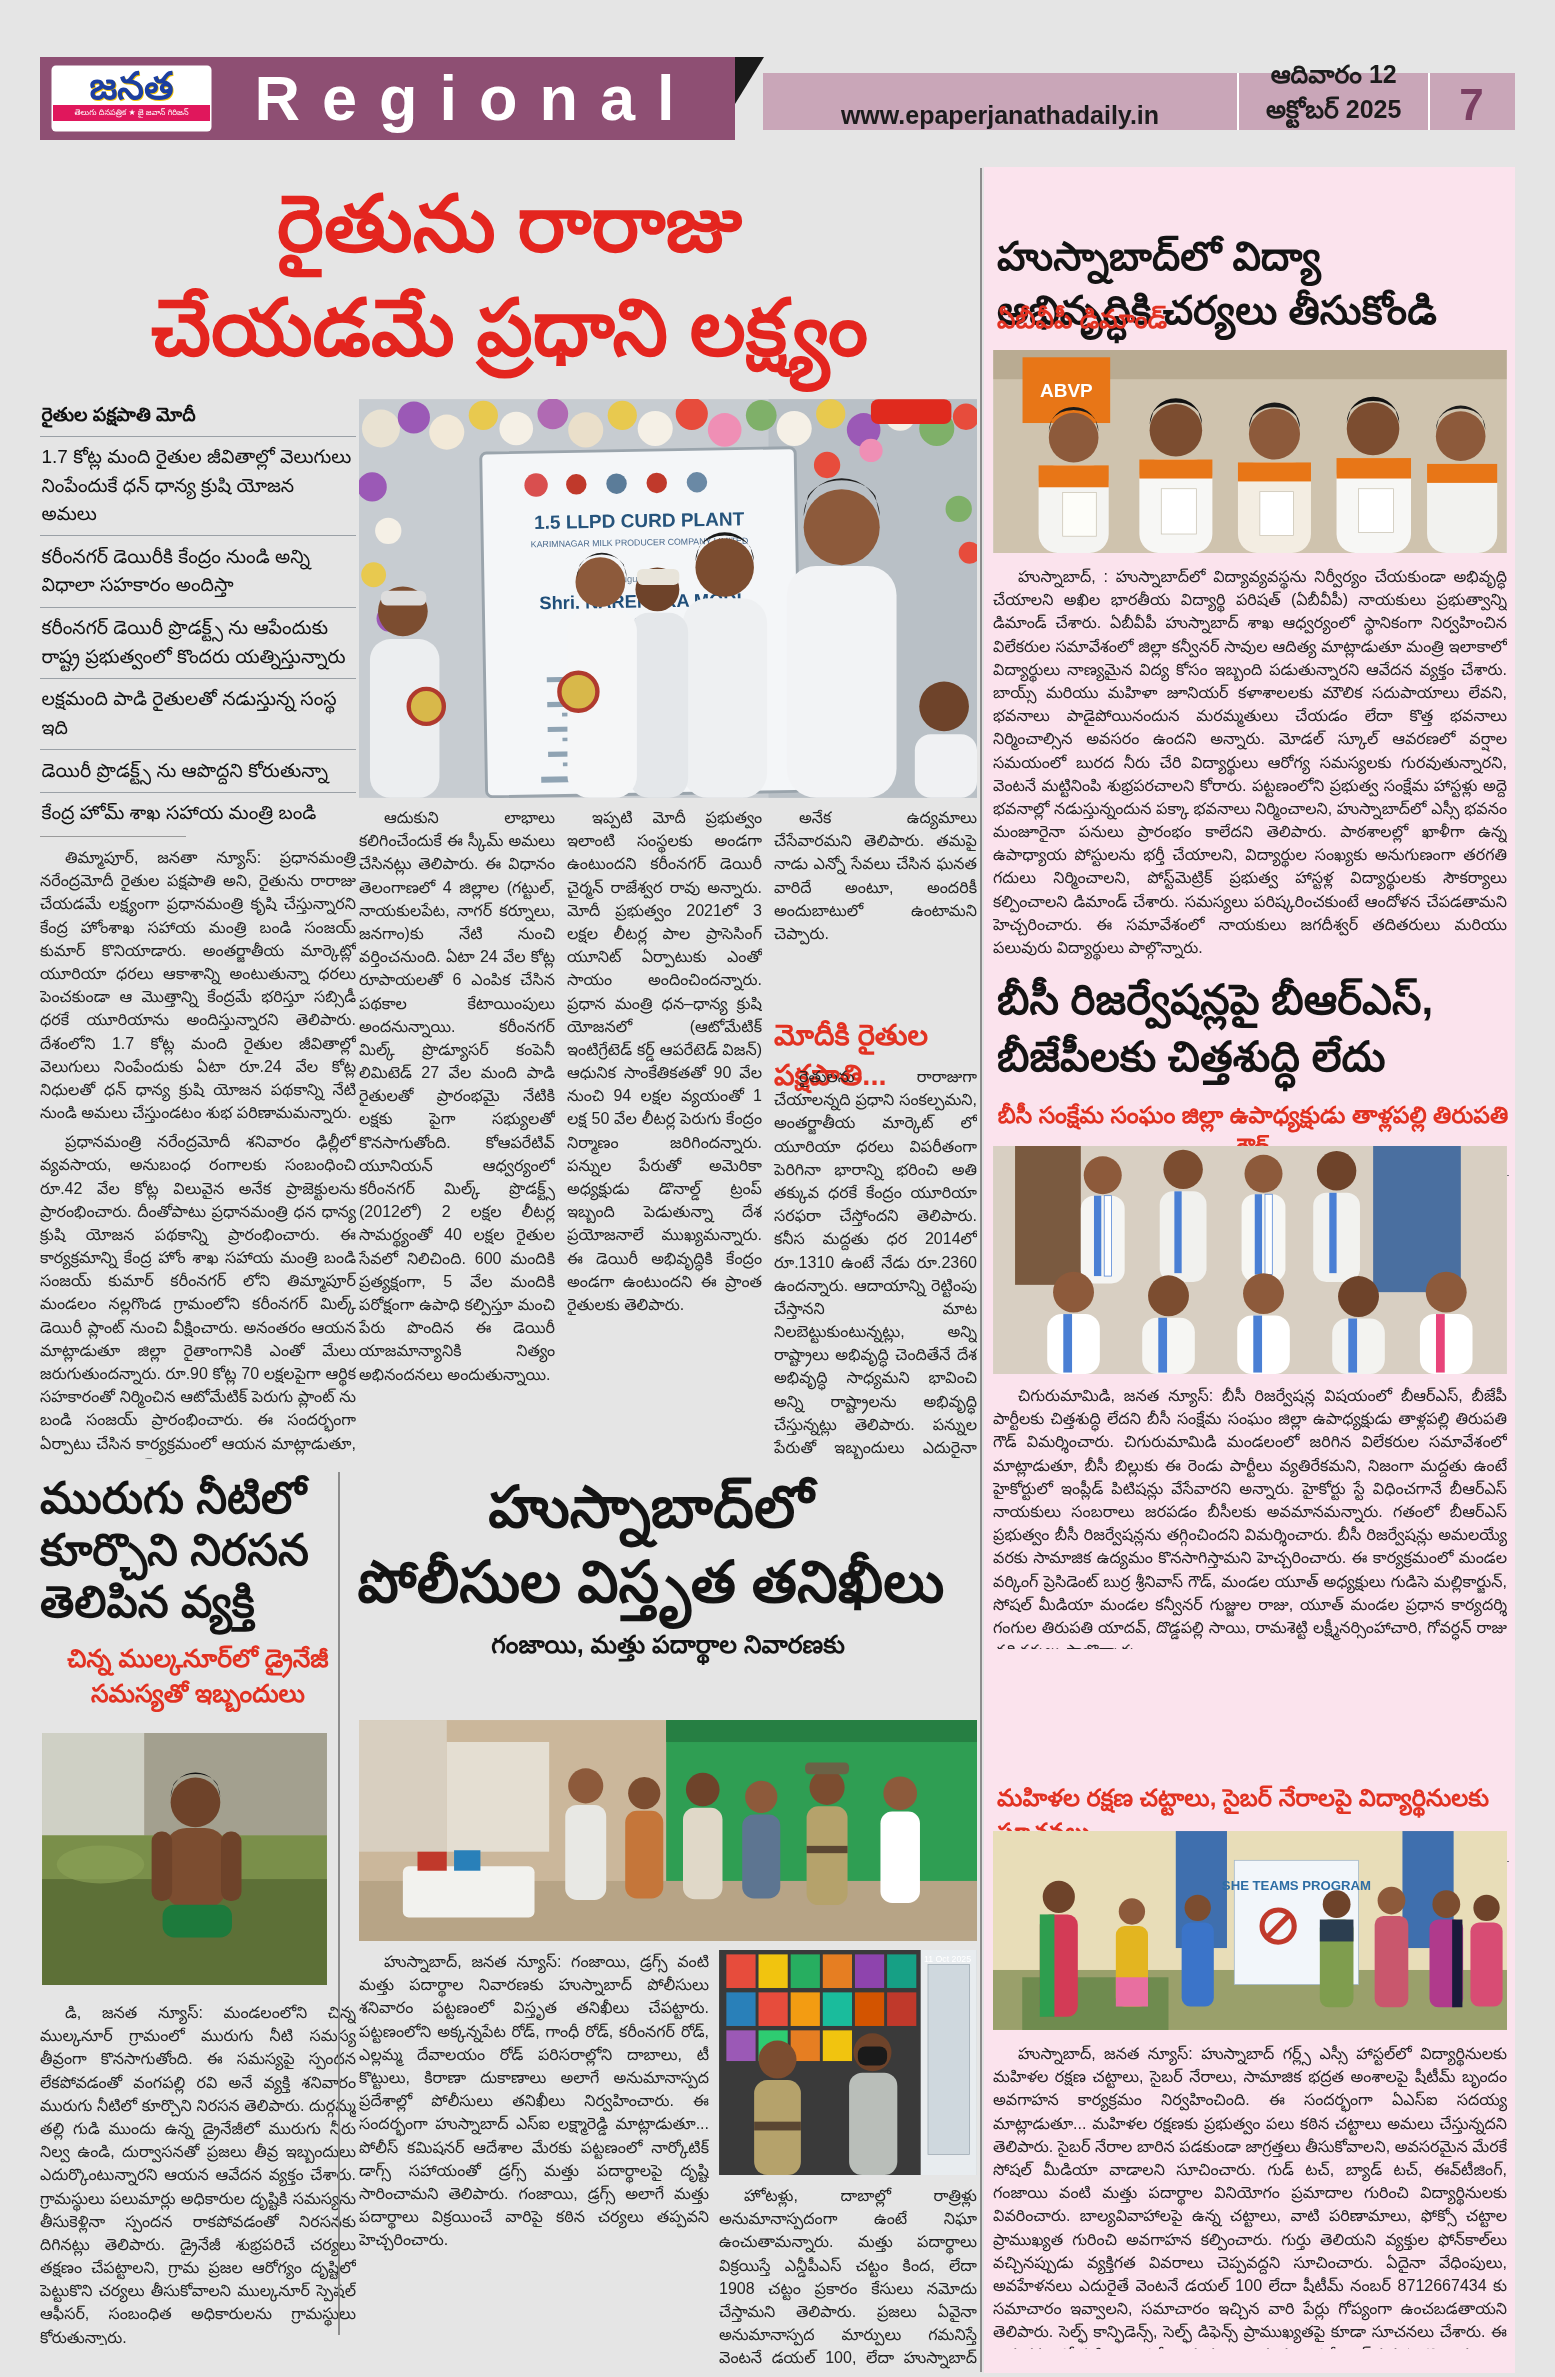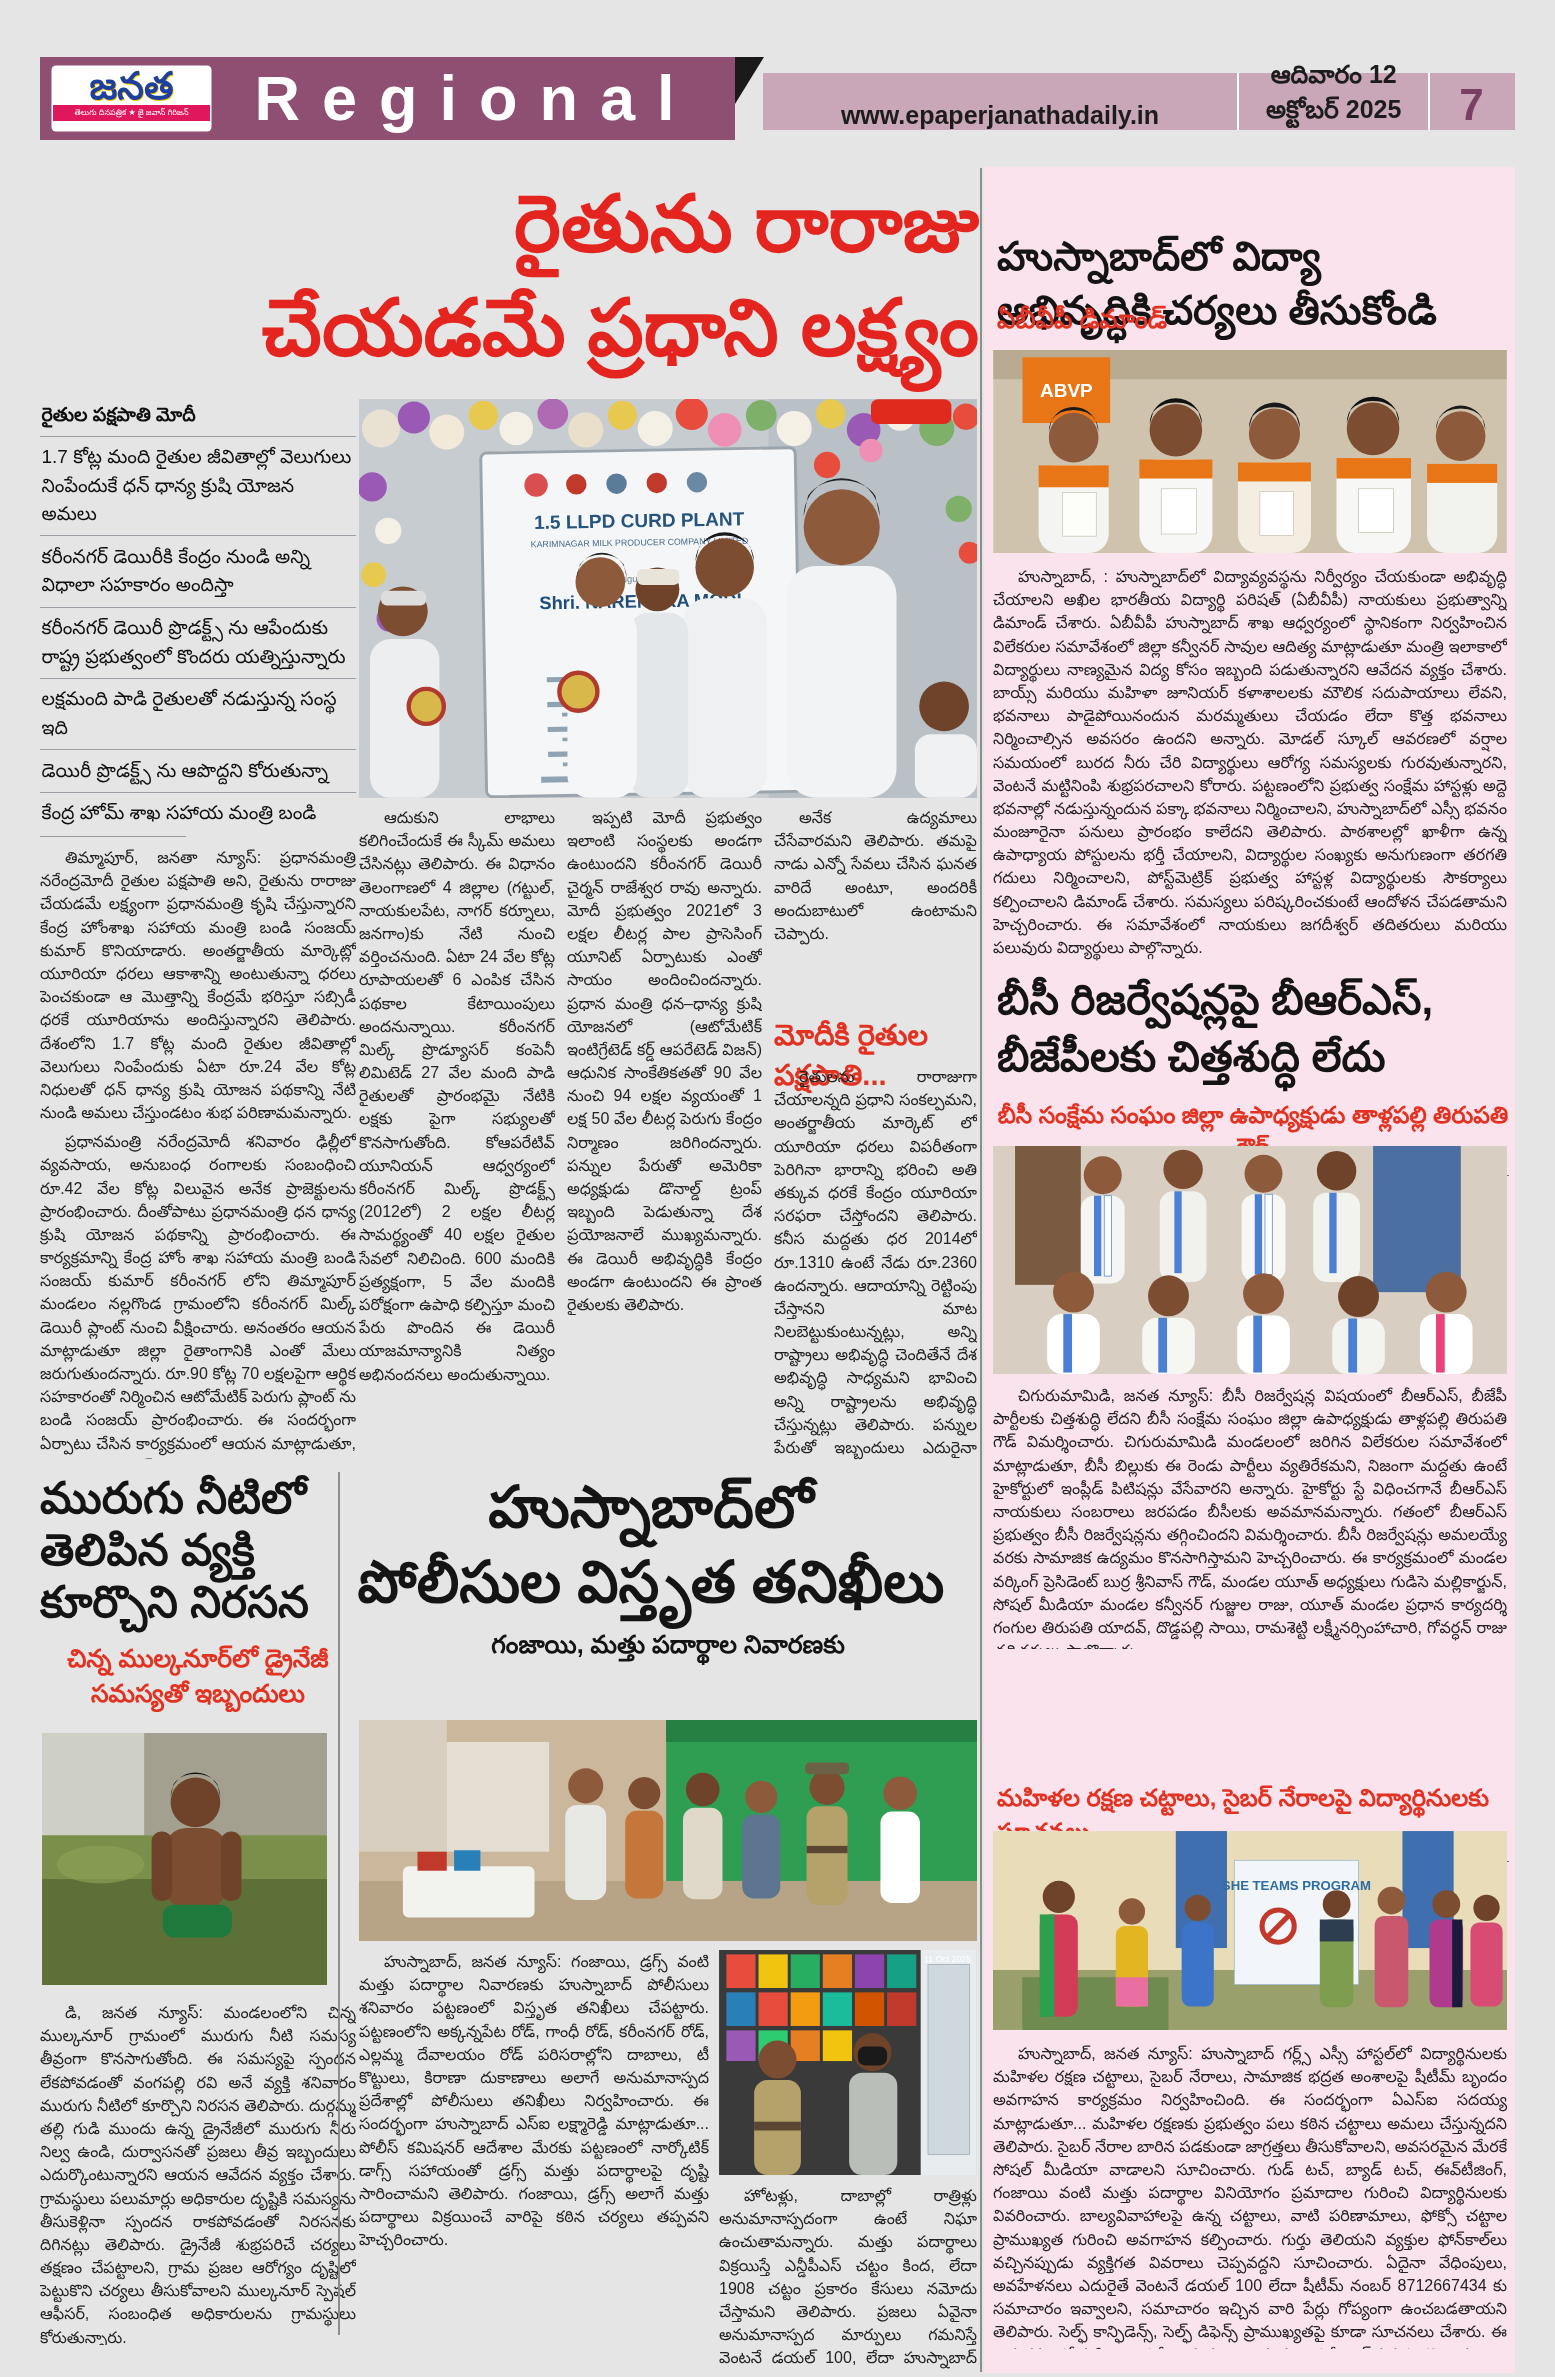--- a/index.html
+++ b/index.html
@@ -13,21 +13,21 @@
            text-shadow:0.7px 0.7px 0 #f8c700;}
   .logoStrip{background:#e0175c;color:#ffffff;font-size:8px;text-align:center;line-height:16px;
              white-space:nowrap;overflow:hidden;}
   .regional{color:#ffffff;font-weight:bold;font-size:63px;letter-spacing:22px;line-height:83px;text-align:center;}
   .fold{width:0;height:0;border-top:47px solid #1a1a1a;border-right:29px solid transparent;}
   .strip{background:#c9a6b8;display:flex;align-items:flex-end;}
   .stripCell{font-size:25px;font-weight:bold;color:#1c1c1c;text-align:center;}
   .stripSep{width:2.2px;height:57px;background:#ffffff;}
   .pageNum{font-size:44px;font-weight:bold;color:#7b3f63;text-align:center;}
   
-  .mainHead{color:#e4251f;font-weight:bold;font-size:79px;line-height:1.32;text-align:right;}
+  .mainHead{color:#e4251f;font-weight:bold;font-size:79px;line-height:1.32;text-align:center;}
   .blkHead{color:#141414;font-weight:bold;}
   .kicker{color:#e23222;font-weight:bold;}
   .rule{border-bottom:1.5px solid #9a9a9a;}
   
   .bullets{font-size:19px;line-height:1.5;color:#101010;}
   .bullet{padding:6.6px 1.5px 6.6px 1.5px;border-top:0.7px solid #9aa0a6;}
   .bullet:first-child{border-top:none;font-weight:bold;}
   
   .bd{font-size:16px;line-height:1.45;text-align:justify;color:#222222;overflow:hidden;}
   .bd p{margin:0 0 5.9px 0;text-indent:25px;}
@@ -363,22 +363,22 @@
           </g>
       </g>
     </svg>
   </div>
   <div class="abs bd" style="left:993px;top:2042px;width:514px;height:307px;">
     <p>హుస్నాబాద్, జనత న్యూస్: హుస్నాబాద్ గర్ల్స్ ఎస్సీ హాస్టల్‌లో విద్యార్థినులకు మహిళల రక్షణ చట్టాలు, సైబర్ నేరాలు, సామాజిక భద్రత అంశాలపై షీటీమ్ బృందం అవగాహన కార్యక్రమం నిర్వహించింది. ఈ సందర్భంగా ఏఎస్ఐ సదయ్య మాట్లాడుతూ... మహిళల రక్షణకు ప్రభుత్వం పలు కఠిన చట్టాలు అమలు చేస్తున్నదని తెలిపారు. సైబర్ నేరాల బారిన పడకుండా జాగ్రత్తలు తీసుకోవాలని, అవసరమైన మేరకే సోషల్ మీడియా వాడాలని సూచించారు. గుడ్ టచ్, బ్యాడ్ టచ్, ఈవ్‌టీజింగ్, గంజాయి వంటి మత్తు పదార్థాల వినియోగం ప్రమాదాల గురించి విద్యార్థినులకు వివరించారు. బాల్యవివాహాలపై ఉన్న చట్టాలు, వాటి పరిణామాలు, ఫోక్సో చట్టాల ప్రాముఖ్యత గురించి అవగాహన కల్పించారు. గుర్తు తెలియని వ్యక్తుల ఫోన్‌కాల్‌లు వచ్చినప్పుడు వ్యక్తిగత వివరాలు చెప్పవద్దని సూచించారు. ఏదైనా వేధింపులు, అవహేళనలు ఎదురైతే వెంటనే డయల్ 100 లేదా షీటీమ్ నంబర్ 8712667434 కు సమాచారం ఇవ్వాలని, సమాచారం ఇచ్చిన వారి పేర్లు గోప్యంగా ఉంచబడతాయని తెలిపారు. సెల్ఫ్ కాన్ఫిడెన్స్, సెల్ఫ్ డిఫెన్స్ ప్రాముఖ్యతపై కూడా సూచనలు చేశారు. ఈ కార్యక్రమంలో మహిళా కానిస్టేబుళ్లు ప్రశాంతి, స్వప్న, కానిస్టేబుల్ కృష్ణ పాల్గొన్నారు.</p>
   </div>
 
   <div class="abs blkHead" style="left:40px;top:1472px;width:316px;font-size:44px;line-height:1.18;">
     <div>మురుగు నీటిలో</div>
+    <div>కూర్చొని నిరసన</div>
     <div>తెలిపిన వ్యక్తి</div>
-    <div>కూర్చొని నిరసన</div>
   </div>
   <div class="abs kicker" style="left:40px;top:1641px;width:316px;font-size:25px;line-height:1.4;text-align:center;">
     <div>చిన్న ముల్కనూర్‌లో డ్రైనేజీ</div>
     <div>సమస్యతో ఇబ్బందులు</div>
   </div>
   <div class="abs photo" style="left:42px;top:1733px;width:285px;height:252px;">
     <svg width="285" height="252" viewBox="0 0 390 345">
       <rect width="390" height="345" fill="#b9b3a4"></rect>
       <rect x="0" y="0" width="140" height="200" fill="#cfd0c5"></rect>
       <rect x="140" y="0" width="250" height="140" fill="#a3a08f"></rect>

